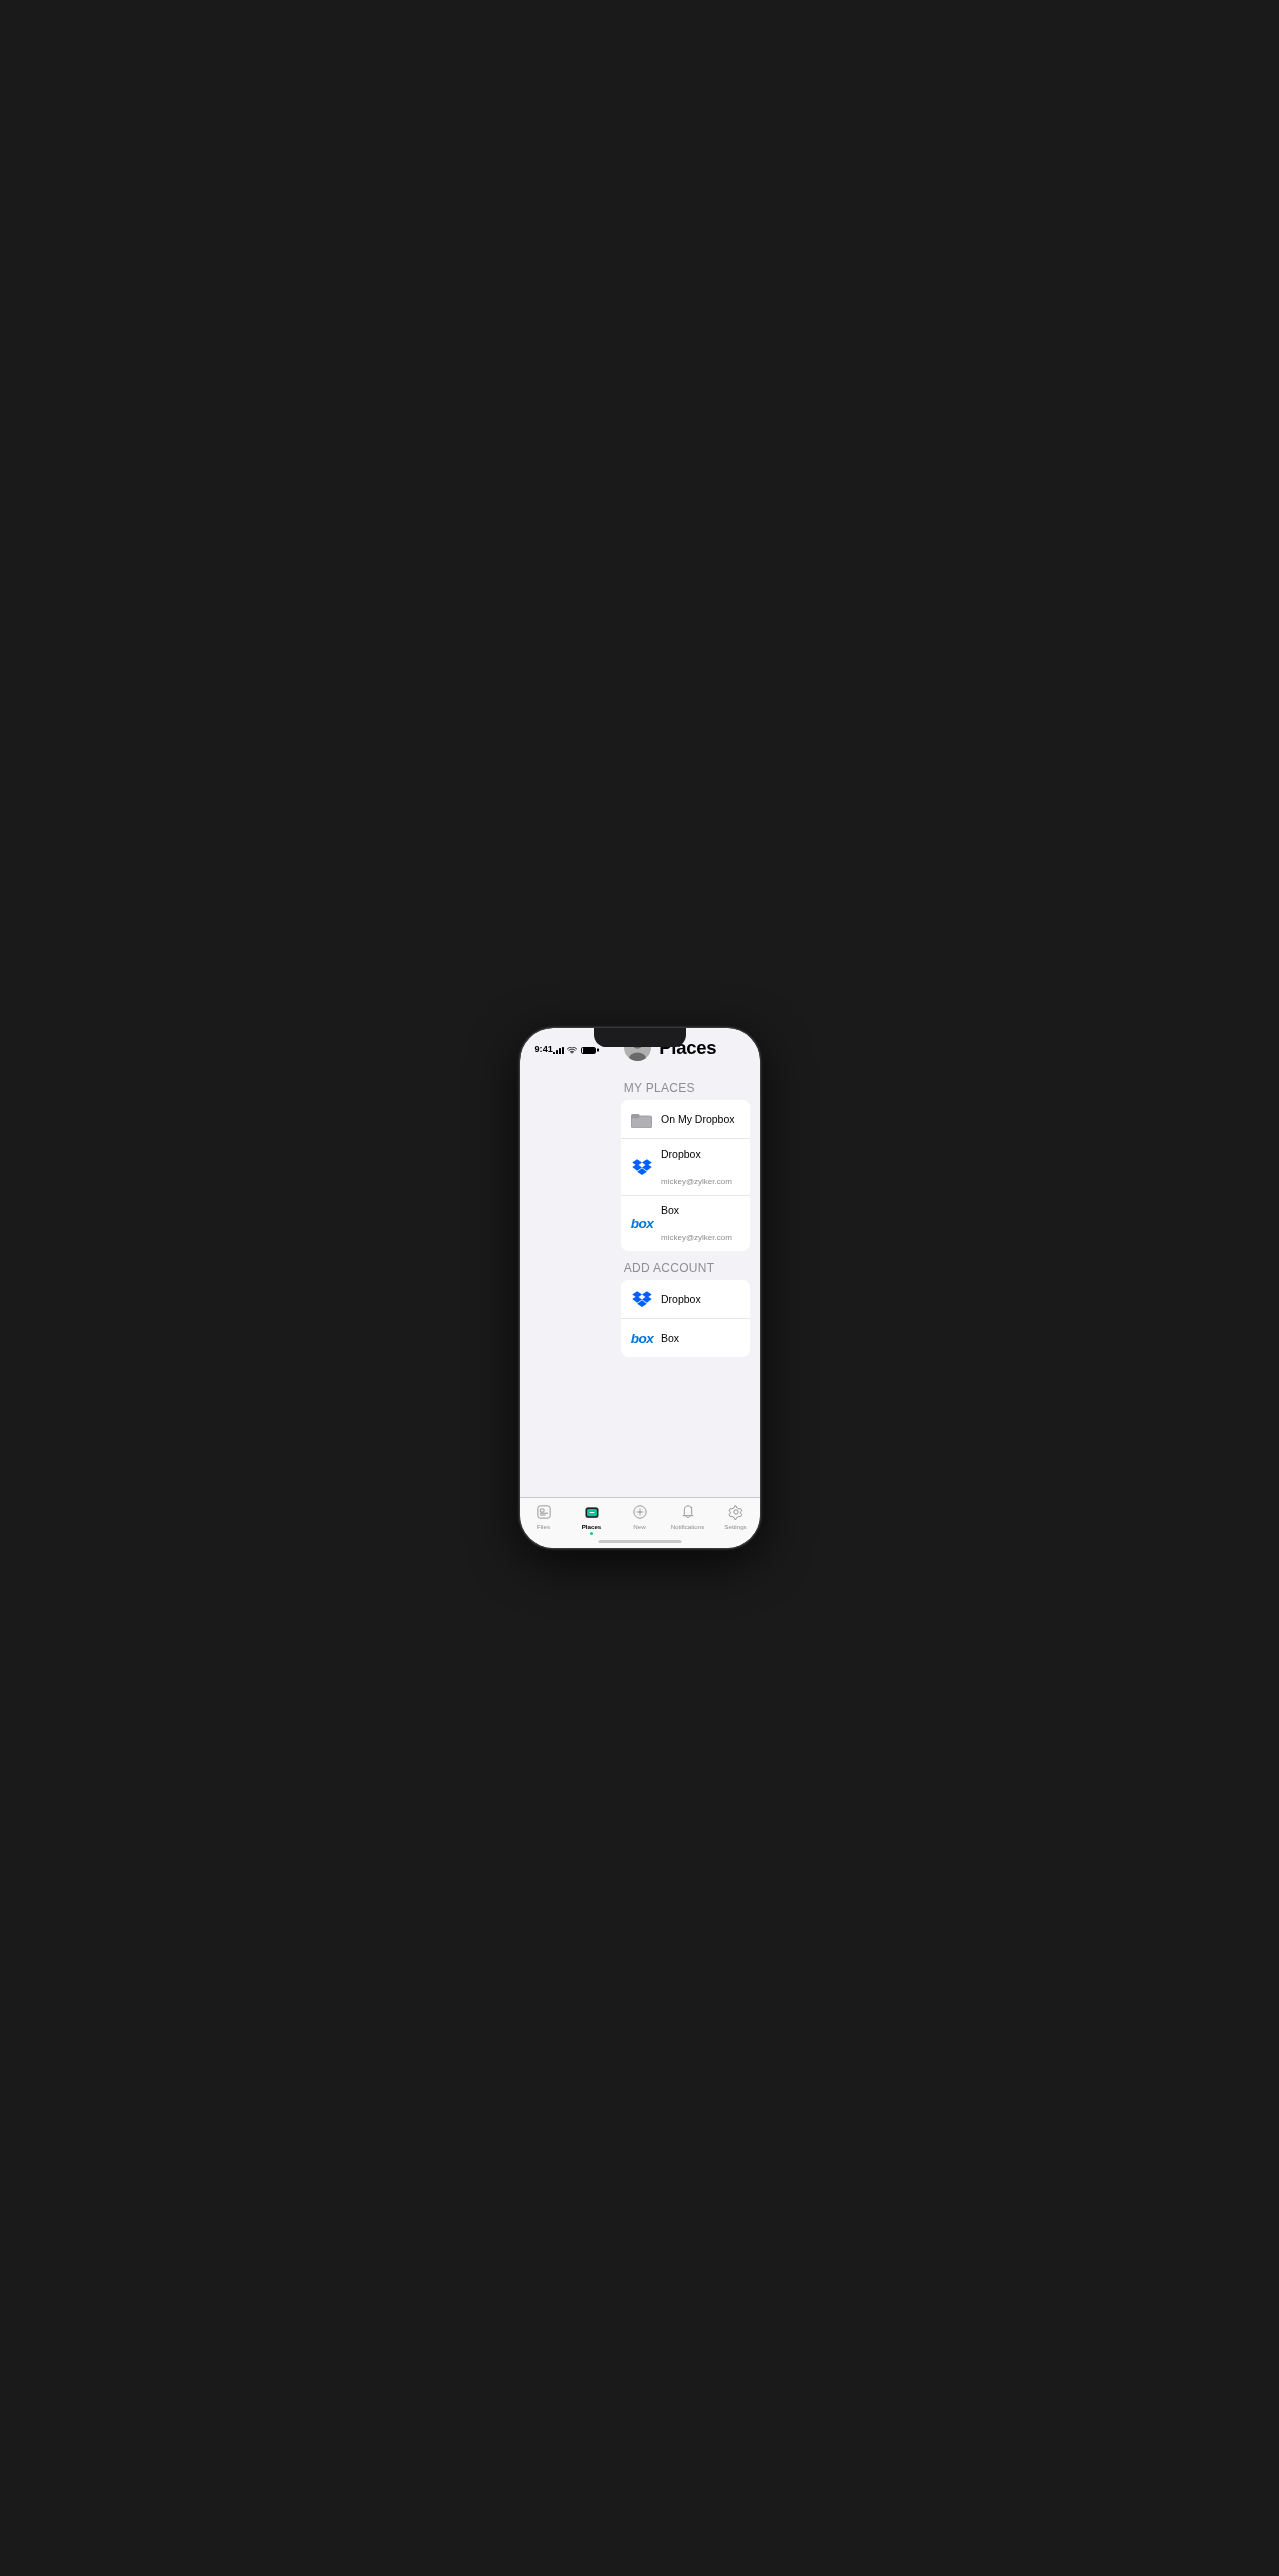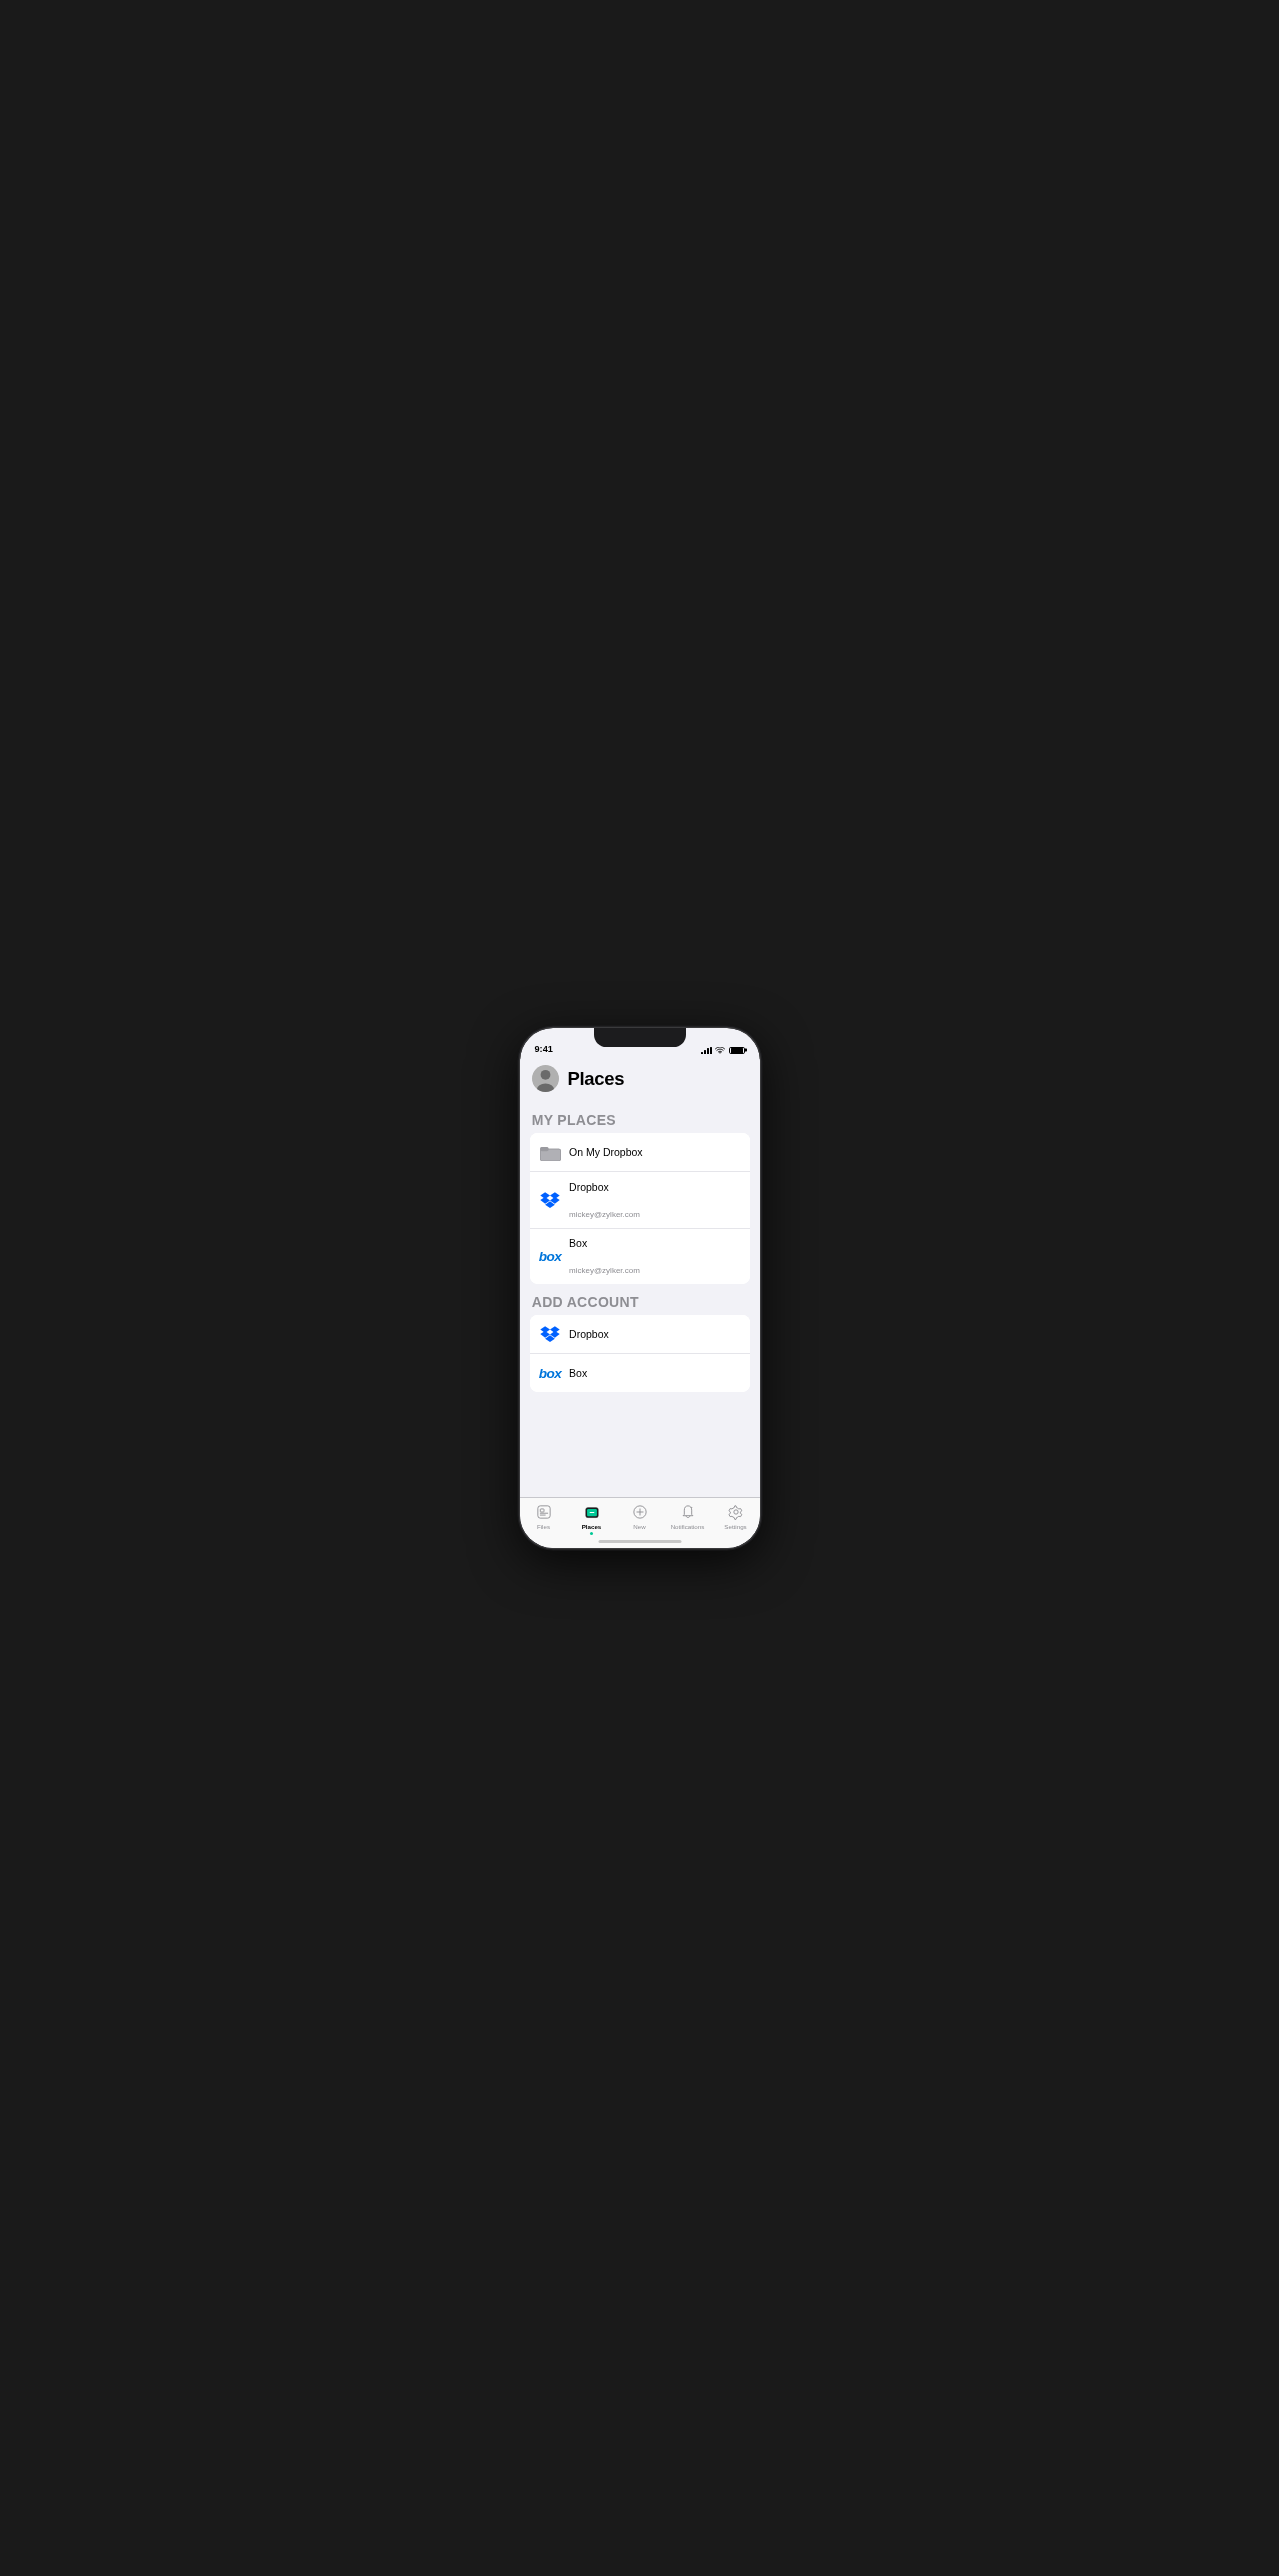--- a/index.html
+++ b/index.html
@@ -28,21 +28,21 @@
     }
 
     
     .phone-screen {
       position: absolute;
       top: 0; left: 0; right: 0; bottom: 0;
       background: #f2f2f7;
       border-radius: 33px;
       overflow: hidden;
       display: flex;
-      flex-direction: column;
+      flex-direction: row;
     }
 
     
     .notch {
       position: absolute;
       top: 0;
       left: 50%;
       transform: translateX(-50%);
       width: 92px;
       height: 18.5px;
@@ -153,22 +153,22 @@
 
     .page-title {
       font-size: 18.5px;
       font-weight: 700;
       color: #000;
       letter-spacing: -0.3px;
     }
 
     
     .section-label {
-      font-size: 14px;
-      font-weight: 700;
+      font-size: 12px;
+      font-weight: 400;
       color: #8e8e93;
       letter-spacing: 0.3px;
       text-transform: uppercase;
       padding: 10px 12.3px 5px;
     }
 
     
     .card-group {
       background: #fff;
       border-radius: 7.4px;

